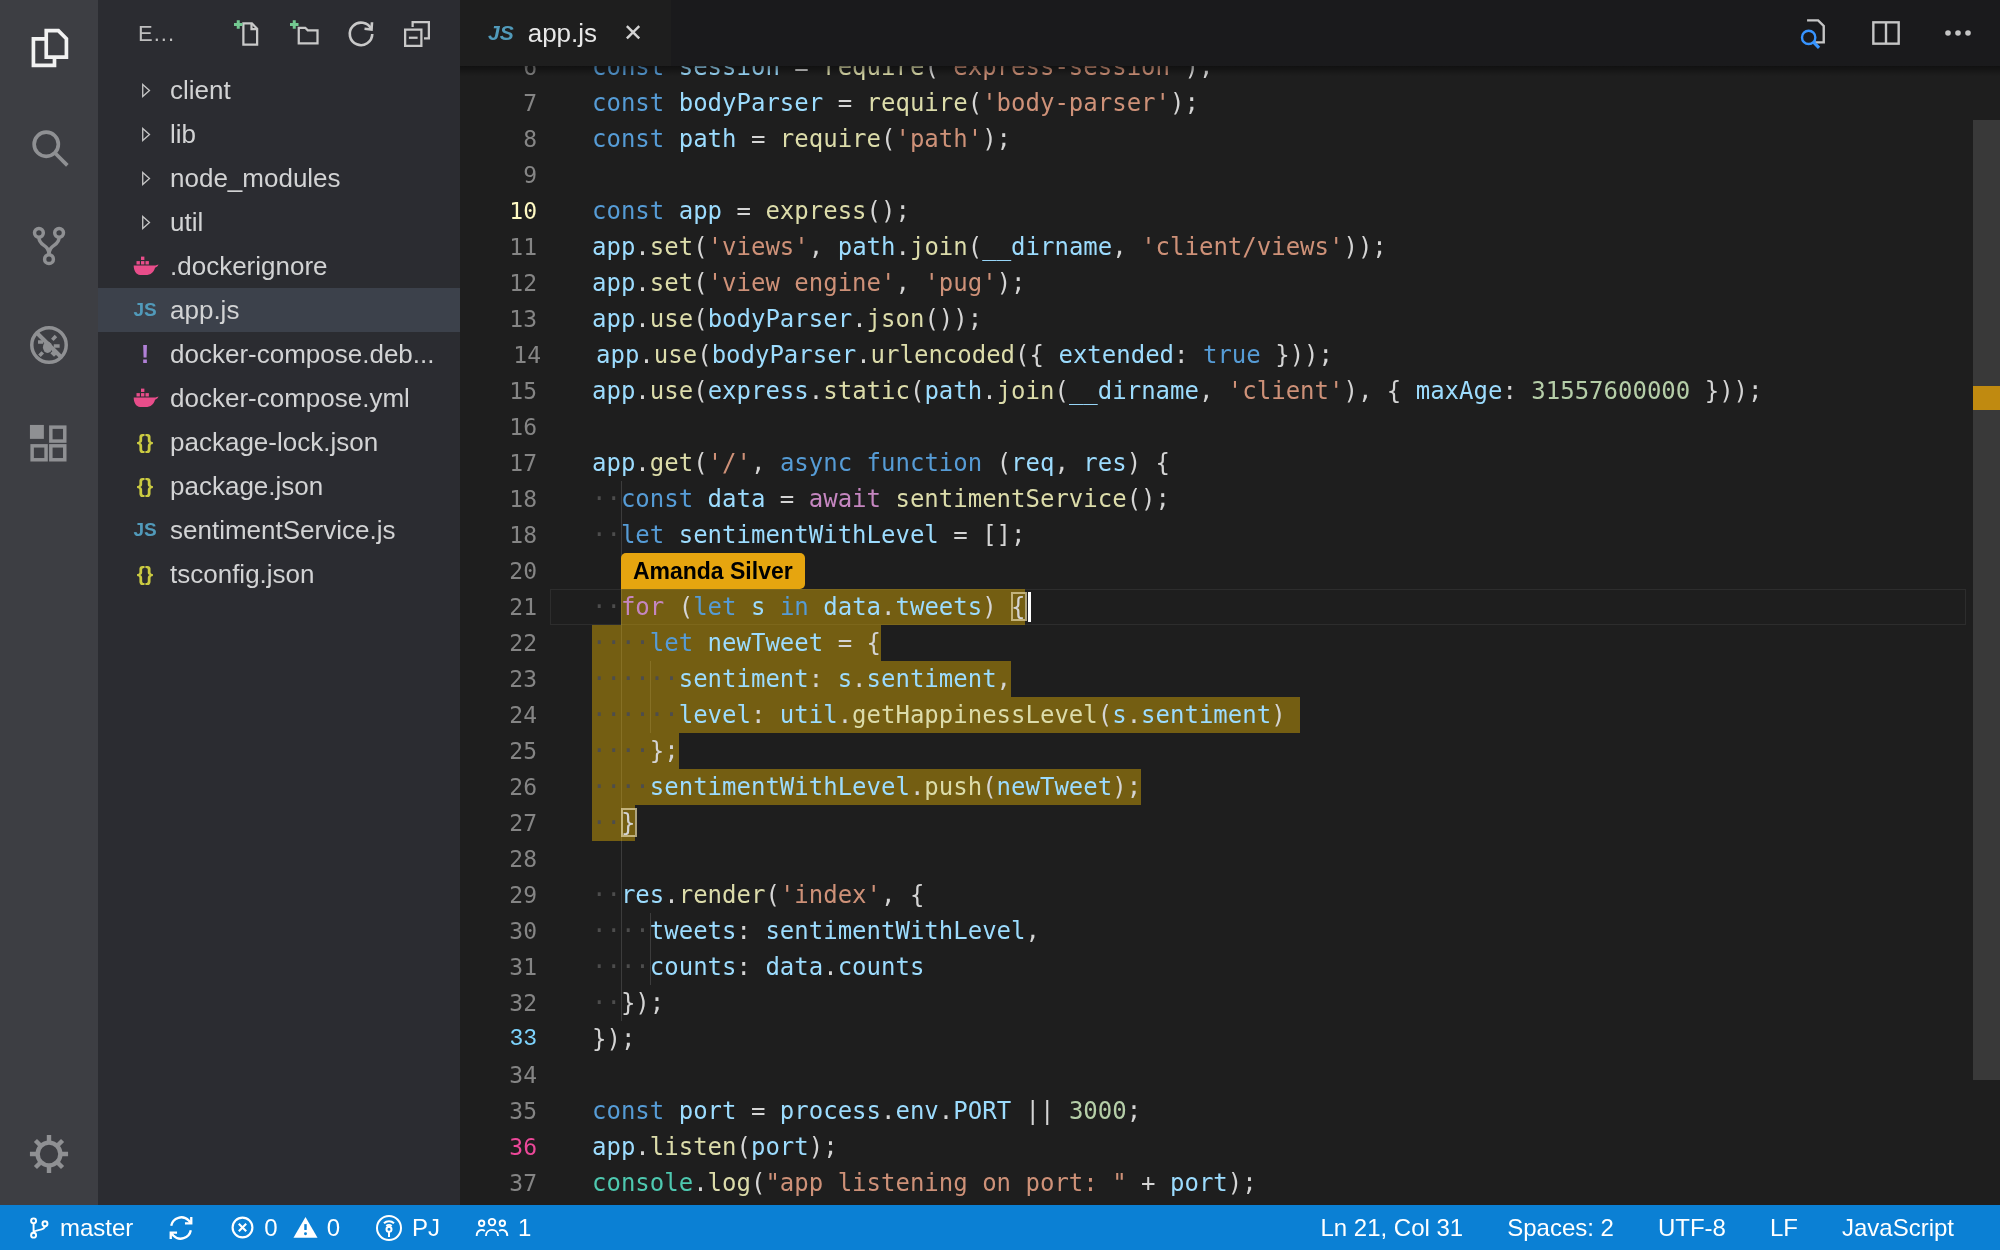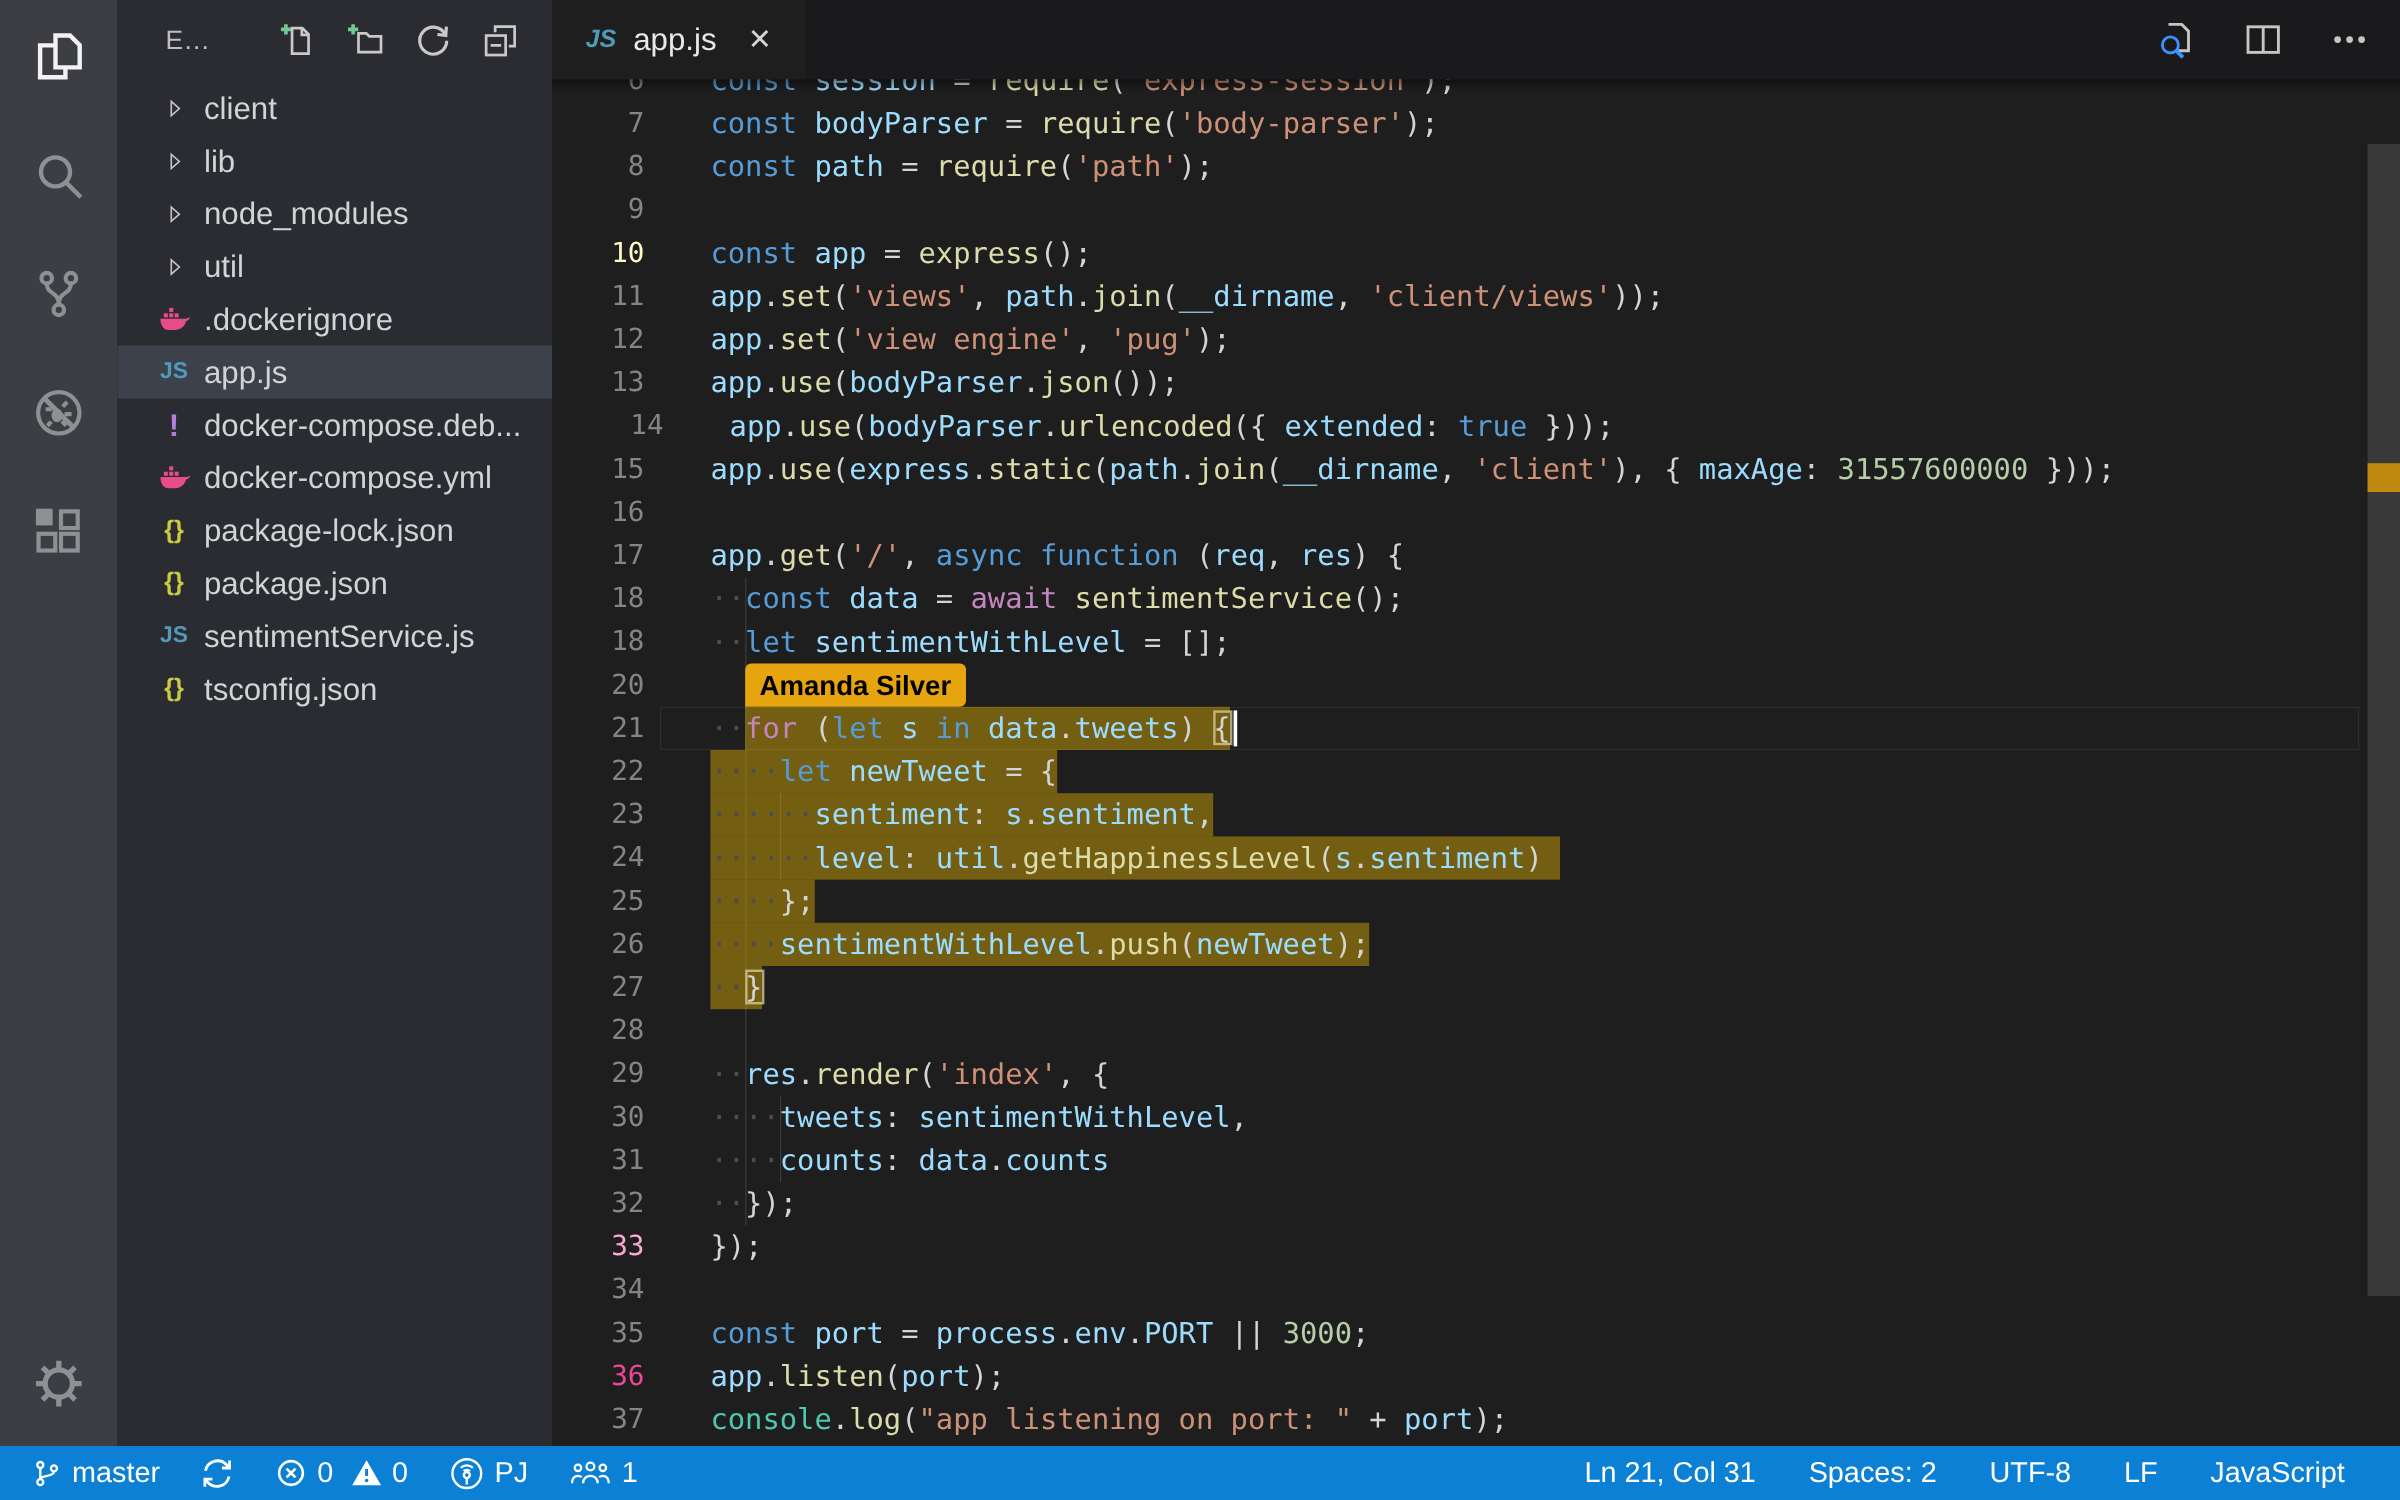--- a/index.html
+++ b/index.html
@@ -266,21 +266,21 @@
           <span class="lc"><span style="color:#9cdcfe">app</span><span style="color:#d4d4d4">.</span><span style="color:#dcdcaa">set</span><span style="color:#d4d4d4">(</span><span style="color:#ce9178">'views'</span><span style="color:#d4d4d4">, </span><span style="color:#9cdcfe">path</span><span style="color:#d4d4d4">.</span><span style="color:#dcdcaa">join</span><span style="color:#d4d4d4">(</span><span style="color:#9cdcfe">__dirname</span><span style="color:#d4d4d4">, </span><span style="color:#ce9178">'client/views'</span><span style="color:#d4d4d4">));</span></span>
         </div>
         <div class="row" style="top: 216px; position: absolute; left: 0px; right: 0px;">
           <span class="ln" style="color: rgb(133, 133, 133);">12</span>
           <span class="lc"><span style="color:#9cdcfe">app</span><span style="color:#d4d4d4">.</span><span style="color:#dcdcaa">set</span><span style="color:#d4d4d4">(</span><span style="color:#ce9178">'view engine'</span><span style="color:#d4d4d4">, </span><span style="color:#ce9178">'pug'</span><span style="color:#d4d4d4">);</span></span>
         </div>
         <div class="row" style="top: 252px; position: absolute; left: 0px; right: 0px;">
           <span class="ln" style="color: rgb(133, 133, 133);">13</span>
           <span class="lc"><span style="color:#9cdcfe">app</span><span style="color:#d4d4d4">.</span><span style="color:#dcdcaa">use</span><span style="color:#d4d4d4">(</span><span style="color:#9cdcfe">bodyParser</span><span style="color:#d4d4d4">.</span><span style="color:#dcdcaa">json</span><span style="color:#d4d4d4">());</span></span>
         </div>
-        <div class="row" style="top: 288px; position: absolute; left: 16px; right: 0px; padding-left: 44px;">
+        <div class="row" style="top: 288px; position: absolute; left: 4px; right: 0px; padding-left: 44px;">
           <span class="ln" style="color: rgb(133, 133, 133);">14</span>
           <span class="lc"><span style="color:#9cdcfe">app</span><span style="color:#d4d4d4">.</span><span style="color:#dcdcaa">use</span><span style="color:#d4d4d4">(</span><span style="color:#9cdcfe">bodyParser</span><span style="color:#d4d4d4">.</span><span style="color:#dcdcaa">urlencoded</span><span style="color:#d4d4d4">({ </span><span style="color:#9cdcfe">extended</span><span style="color:#d4d4d4">: </span><span style="color:#569cd6">true</span><span style="color:#d4d4d4"> }));</span></span>
         </div>
         <div class="row" style="top: 324px; position: absolute; left: 0px; right: 0px;">
           <span class="ln" style="color: rgb(133, 133, 133);">15</span>
           <span class="lc"><span style="color:#9cdcfe">app</span><span style="color:#d4d4d4">.</span><span style="color:#dcdcaa">use</span><span style="color:#d4d4d4">(</span><span style="color:#9cdcfe">express</span><span style="color:#d4d4d4">.</span><span style="color:#dcdcaa">static</span><span style="color:#d4d4d4">(</span><span style="color:#9cdcfe">path</span><span style="color:#d4d4d4">.</span><span style="color:#dcdcaa">join</span><span style="color:#d4d4d4">(</span><span style="color:#9cdcfe">__dirname</span><span style="color:#d4d4d4">, </span><span style="color:#ce9178">'client'</span><span style="color:#d4d4d4">), { </span><span style="color:#9cdcfe">maxAge</span><span style="color:#d4d4d4">: </span><span style="color:#b5cea8">31557600000</span><span style="color:#d4d4d4"> }));</span></span>
         </div>
         <div class="row" style="top: 360px; position: absolute; left: 0px; right: 0px;">
           <span class="ln" style="color: rgb(133, 133, 133);">16</span>
           <span class="lc"></span>
@@ -354,21 +354,21 @@
         </div>
         <div class="row" style="top: 900px; position: absolute; left: 0px; right: 0px;">
           <span class="ln" style="color: rgb(133, 133, 133);">31</span>
           <span class="lc"><span style="color:#4d4d4d">····</span><span style="color:#9cdcfe">counts</span><span style="color:#d4d4d4">: </span><span style="color:#9cdcfe">data</span><span style="color:#d4d4d4">.</span><span style="color:#9cdcfe">counts</span></span>
         </div>
         <div class="row" style="top: 936px; position: absolute; left: 0px; right: 0px;">
           <span class="ln" style="color: rgb(133, 133, 133);">32</span>
           <span class="lc"><span style="color:#4d4d4d">··</span><span style="color:#d4d4d4">});</span></span>
         </div>
         <div class="row" style="top: 972px; position: absolute; left: 0px; right: 0px;">
-          <span class="ln" style="color: #f9a8d4;">33</span>
+          <span class="ln" style="color: #7dd3fc; font-family: Liberation Mono, monospace;">33</span>
           <span class="lc"><span style="color:#d4d4d4">});</span></span>
         </div>
         <div class="row" style="top: 1008px; position: absolute; left: 0px; right: 0px;">
           <span class="ln" style="color: rgb(133, 133, 133);">34</span>
           <span class="lc"></span>
         </div>
         <div class="row" style="top: 1044px; position: absolute; left: 0px; right: 0px;">
           <span class="ln" style="color: rgb(133, 133, 133);">35</span>
           <span class="lc"><span style="color:#569cd6">const</span><span style="color:#d4d4d4"> </span><span style="color:#9cdcfe">port</span><span style="color:#d4d4d4"> = </span><span style="color:#9cdcfe">process</span><span style="color:#d4d4d4">.</span><span style="color:#9cdcfe">env</span><span style="color:#d4d4d4">.</span><span style="color:#9cdcfe">PORT</span><span style="color:#d4d4d4"> || </span><span style="color:#b5cea8">3000</span><span style="color:#d4d4d4">;</span></span>
         </div>

